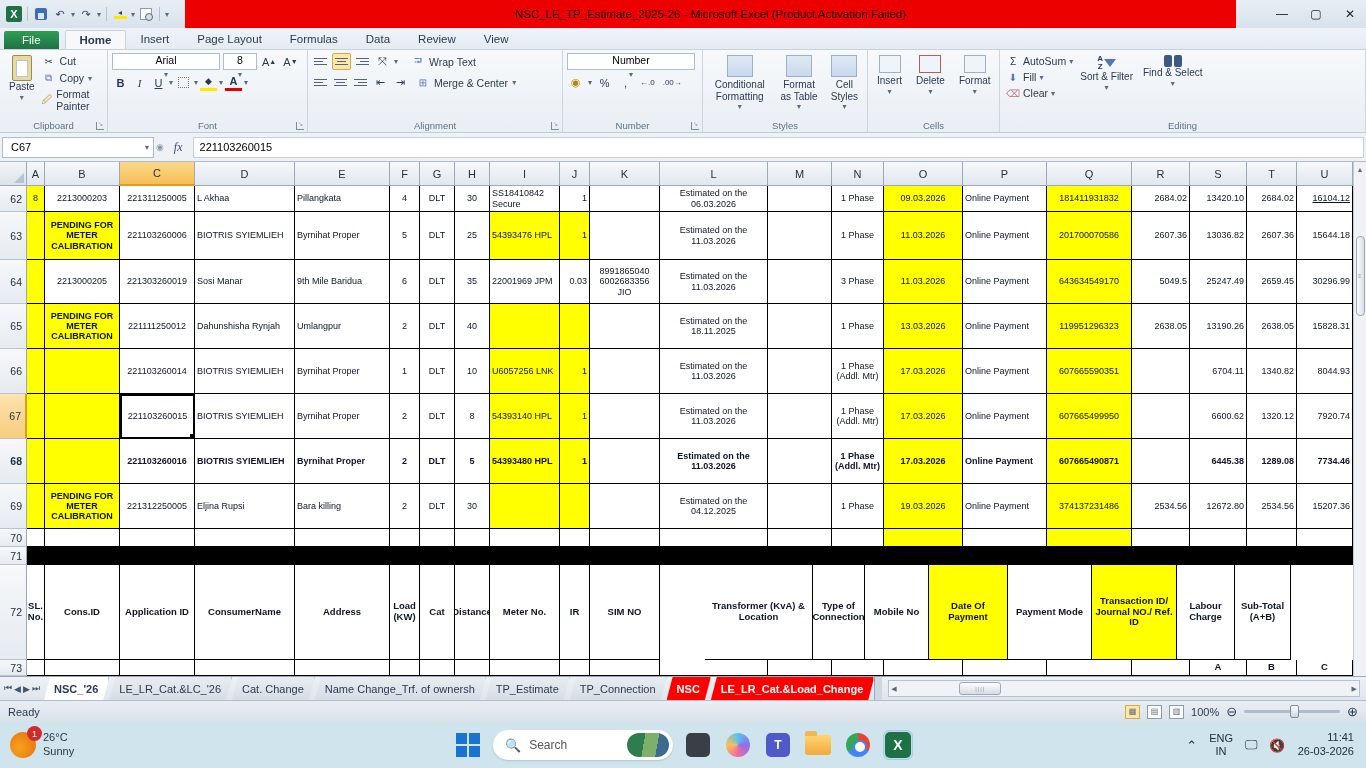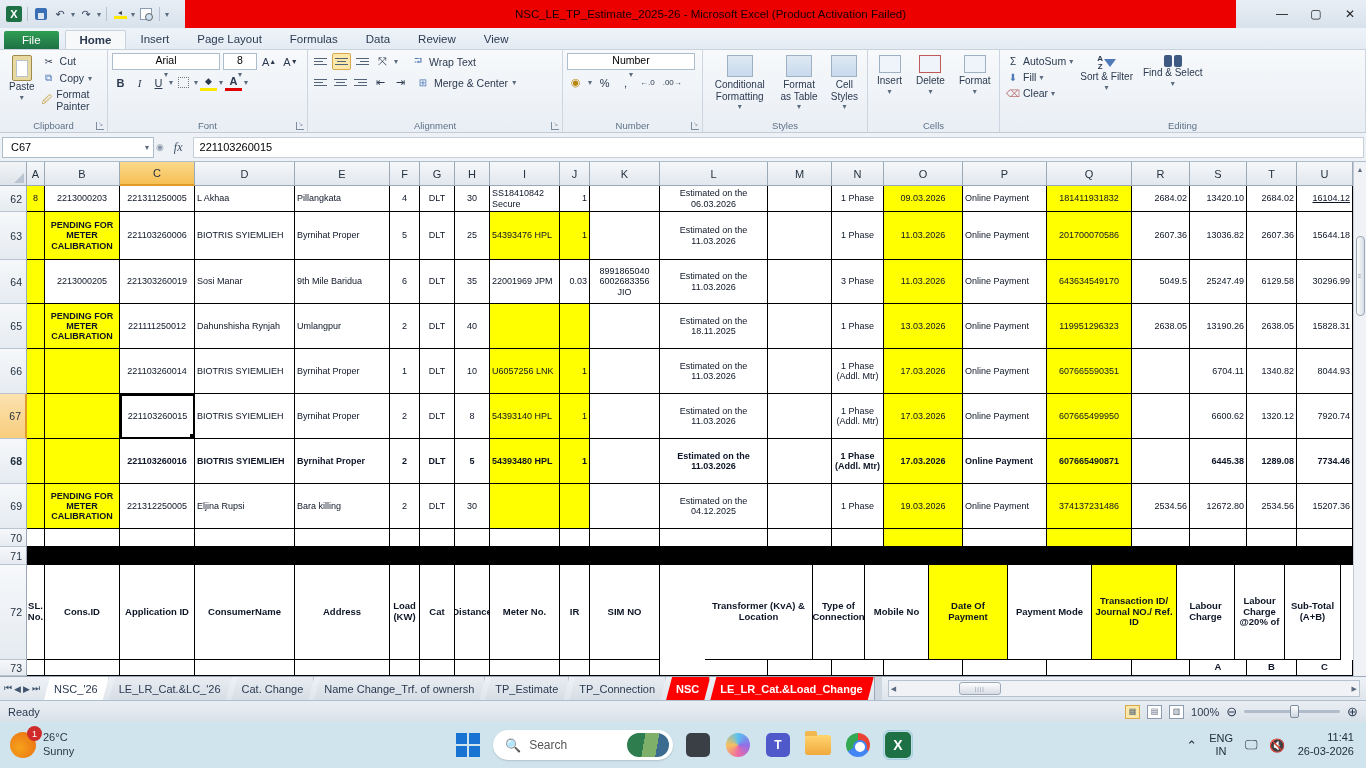--- a/index.html
+++ b/index.html
@@ -86,21 +86,21 @@
   .cell.active { position:relative; border:2px solid #000; }
   .cell.active:after { content:""; position:absolute; right:-2px; bottom:-2px; width:4px; height:4px; background:#000; border:1px solid #fff; }
   .vscroll { position:absolute; right:0; top:0; width:13px; height:514px; background:#f0f2f5; border-left:1px solid #c3ccd6; display:flex; flex-direction:column; align-items:center; }
   .vs-arr { height:14px; font-size:7px; color:#5a6b80; display:flex; align-items:center; }
   .vs-thumb { width:9px; height:80px; margin-top:60px; background:linear-gradient(90deg,#fdfdfd,#d7dde4); border:1px solid #9aa8b8; border-radius:4px; display:flex; align-items:center; justify-content:center; font-size:6px; color:#8a98a8; letter-spacing:1px; }
 
   
   .tabbar { height:24px; background:linear-gradient(#eef2f6,#dfe5ec); border-top:1px solid #9aa8b8; display:flex; align-items:stretch; }
   .tabnav { display:flex; align-items:center; gap:2px; padding:0 4px; font-size:9px; color:#41566e; }
   .stab { display:flex; align-items:center; padding:0 10px; font-size:11px; color:#2b3a50; border-right:1px solid #b0bcc9; background:linear-gradient(#e9edf2,#d6dde5); position:relative; clip-path:polygon(6px 0,100% 0,calc(100% - 6px) 100%,0 100%); }
-  .stab.active { background:#fff; font-weight:normal; z-index:2; }
+  .stab.active { background:#fff; font-weight:bold; z-index:2; }
   .stab.red { background:#ff0000; color:#fff; font-weight:bold; }
   .tabsplit { width:8px; background:#cfd7e0; border-left:1px solid #9aa8b8; }
   .hscroll { flex:1; margin:3px 6px; background:#f0f2f5; border:1px solid #b6c2cf; position:relative; }
   .hs-thumb { position:absolute; left:70px; top:1px; bottom:1px; width:42px; background:linear-gradient(#fdfdfd,#d7dde4); border:1px solid #9aa8b8; border-radius:3px; display:flex; align-items:center; justify-content:center; font-size:6px; color:#8a98a8; letter-spacing:1px; }
   .hs-arr { position:absolute; top:0; bottom:0; display:flex; align-items:center; font-size:7px; color:#5a6b80; padding:0 2px;}
 
   
   .statusbar { height:22px; background:linear-gradient(#e9eef3,#d9e1e9); border-top:1px solid #aebdcc; display:flex; align-items:center; font-size:11px; color:#2b3a50; padding:0 8px; }
   .statusbar .right { margin-left:auto; display:flex; align-items:center; gap:7px; }
   .viewic { width:15px; height:14px; border:1px solid #8b9bb0; background:#fff; font-size:8px; display:flex; align-items:center; justify-content:center; color:#53masked; color:#536478;}
@@ -501,21 +501,21 @@
           <div class="cell ar" style="width: 30px;">0.03</div>
           <div class="cell" style="width: 70px;">8991865040 6002683356 JIO</div>
           <div class="cell" style="width: 108px;">Estimated on the 11.03.2026</div>
           <div class="cell" style="width: 64px;"></div>
           <div class="cell" style="width: 52px;">3 Phase</div>
           <div class="cell y" style="width: 79px;">11.03.2026</div>
           <div class="cell al" style="width: 84px;">Online Payment</div>
           <div class="cell y" style="width: 85px;">643634549170</div>
           <div class="cell ar" style="width: 58px;">5049.5</div>
           <div class="cell ar" style="width: 57px;">25247.49</div>
-          <div class="cell ar" style="width: 50px;">6129.58</div>
+          <div class="cell ar" style="width: 50px;">2659.45</div>
           <div class="cell ar" style="width: 56px;">30296.99</div>
         </div>
         <div class="grow" style="height: 45px;">
           <div class="rowhdr">65</div>
           <div class="cell y" style="width: 18px;"></div>
           <div class="cell y bold" style="width: 75px;">PENDING FOR METER CALIBRATION</div>
           <div class="cell" style="width: 75px;">221111250012</div>
           <div class="cell al" style="width: 100px;">Dahunshisha Rynjah</div>
           <div class="cell al" style="width: 95px;">Umlangpur</div>
           <div class="cell" style="width: 30px;">2</div>
@@ -692,21 +692,20 @@
           <div class="cell hdr" style="width: 70px;">Meter No.</div>
           <div class="cell hdr" style="width: 30px;">IR</div>
           <div class="cell hdr" style="width: 70px;">SIM NO</div>
           <div class="cell hdr" style="width: 108px; margin-left: 45px;">Transformer (KvA) &amp; Location</div>
           <div class="cell hdr" style="width: 52px;">Type of Connection</div>
           <div class="cell hdr" style="width: 64px;">Mobile No</div>
           <div class="cell y hdr" style="width: 79px;">Date Of Payment</div>
           <div class="cell hdr" style="width: 84px;">Payment Mode</div>
           <div class="cell y hdr" style="width: 85px;">Transaction ID/ Journal NO./ Ref. ID</div>
           <div class="cell hdr" style="width: 58px;">Labour Charge</div>
-          <div class="cell hdr" style="width: 50px;">Labour Charge @20% of</div>
           <div class="cell hdr" style="width: 56px;">Sub-Total (A+B)</div>
         </div>
         <div class="grow" style="height: 16px;">
           <div class="rowhdr">73</div>
           <div class="cell hdr" style="width: 18px;"></div>
           <div class="cell hdr" style="width: 75px;"></div>
           <div class="cell hdr" style="width: 75px;"></div>
           <div class="cell hdr" style="width: 100px;"></div>
           <div class="cell hdr" style="width: 95px;"></div>
           <div class="cell hdr" style="width: 30px;"></div>

